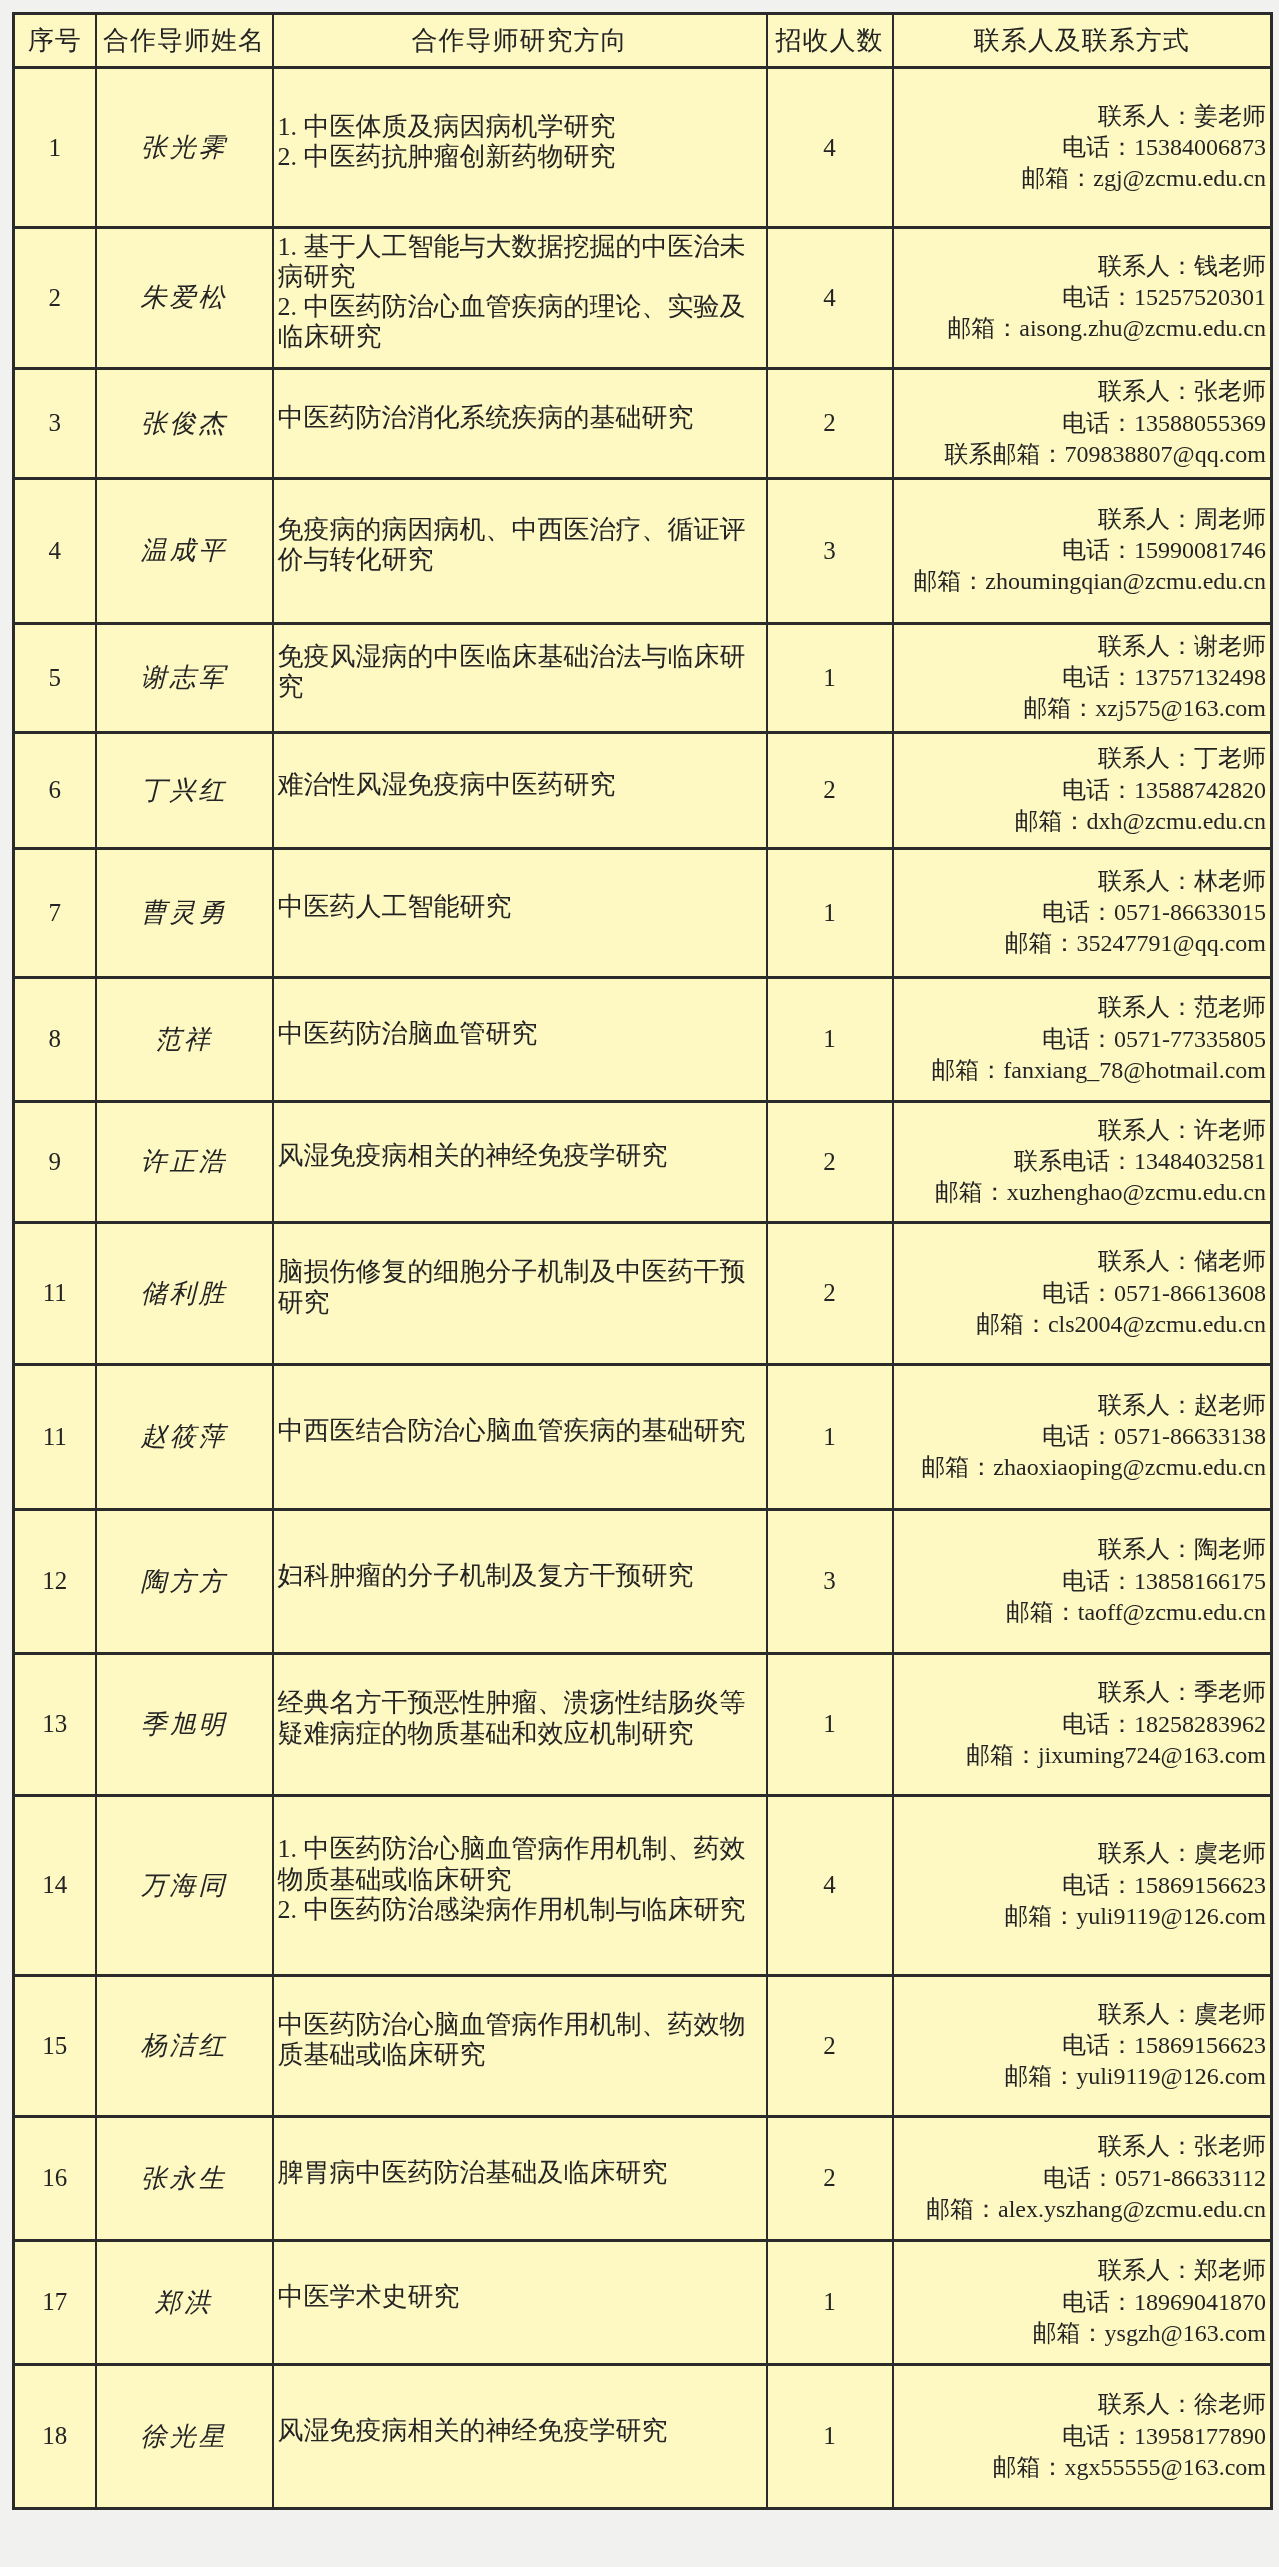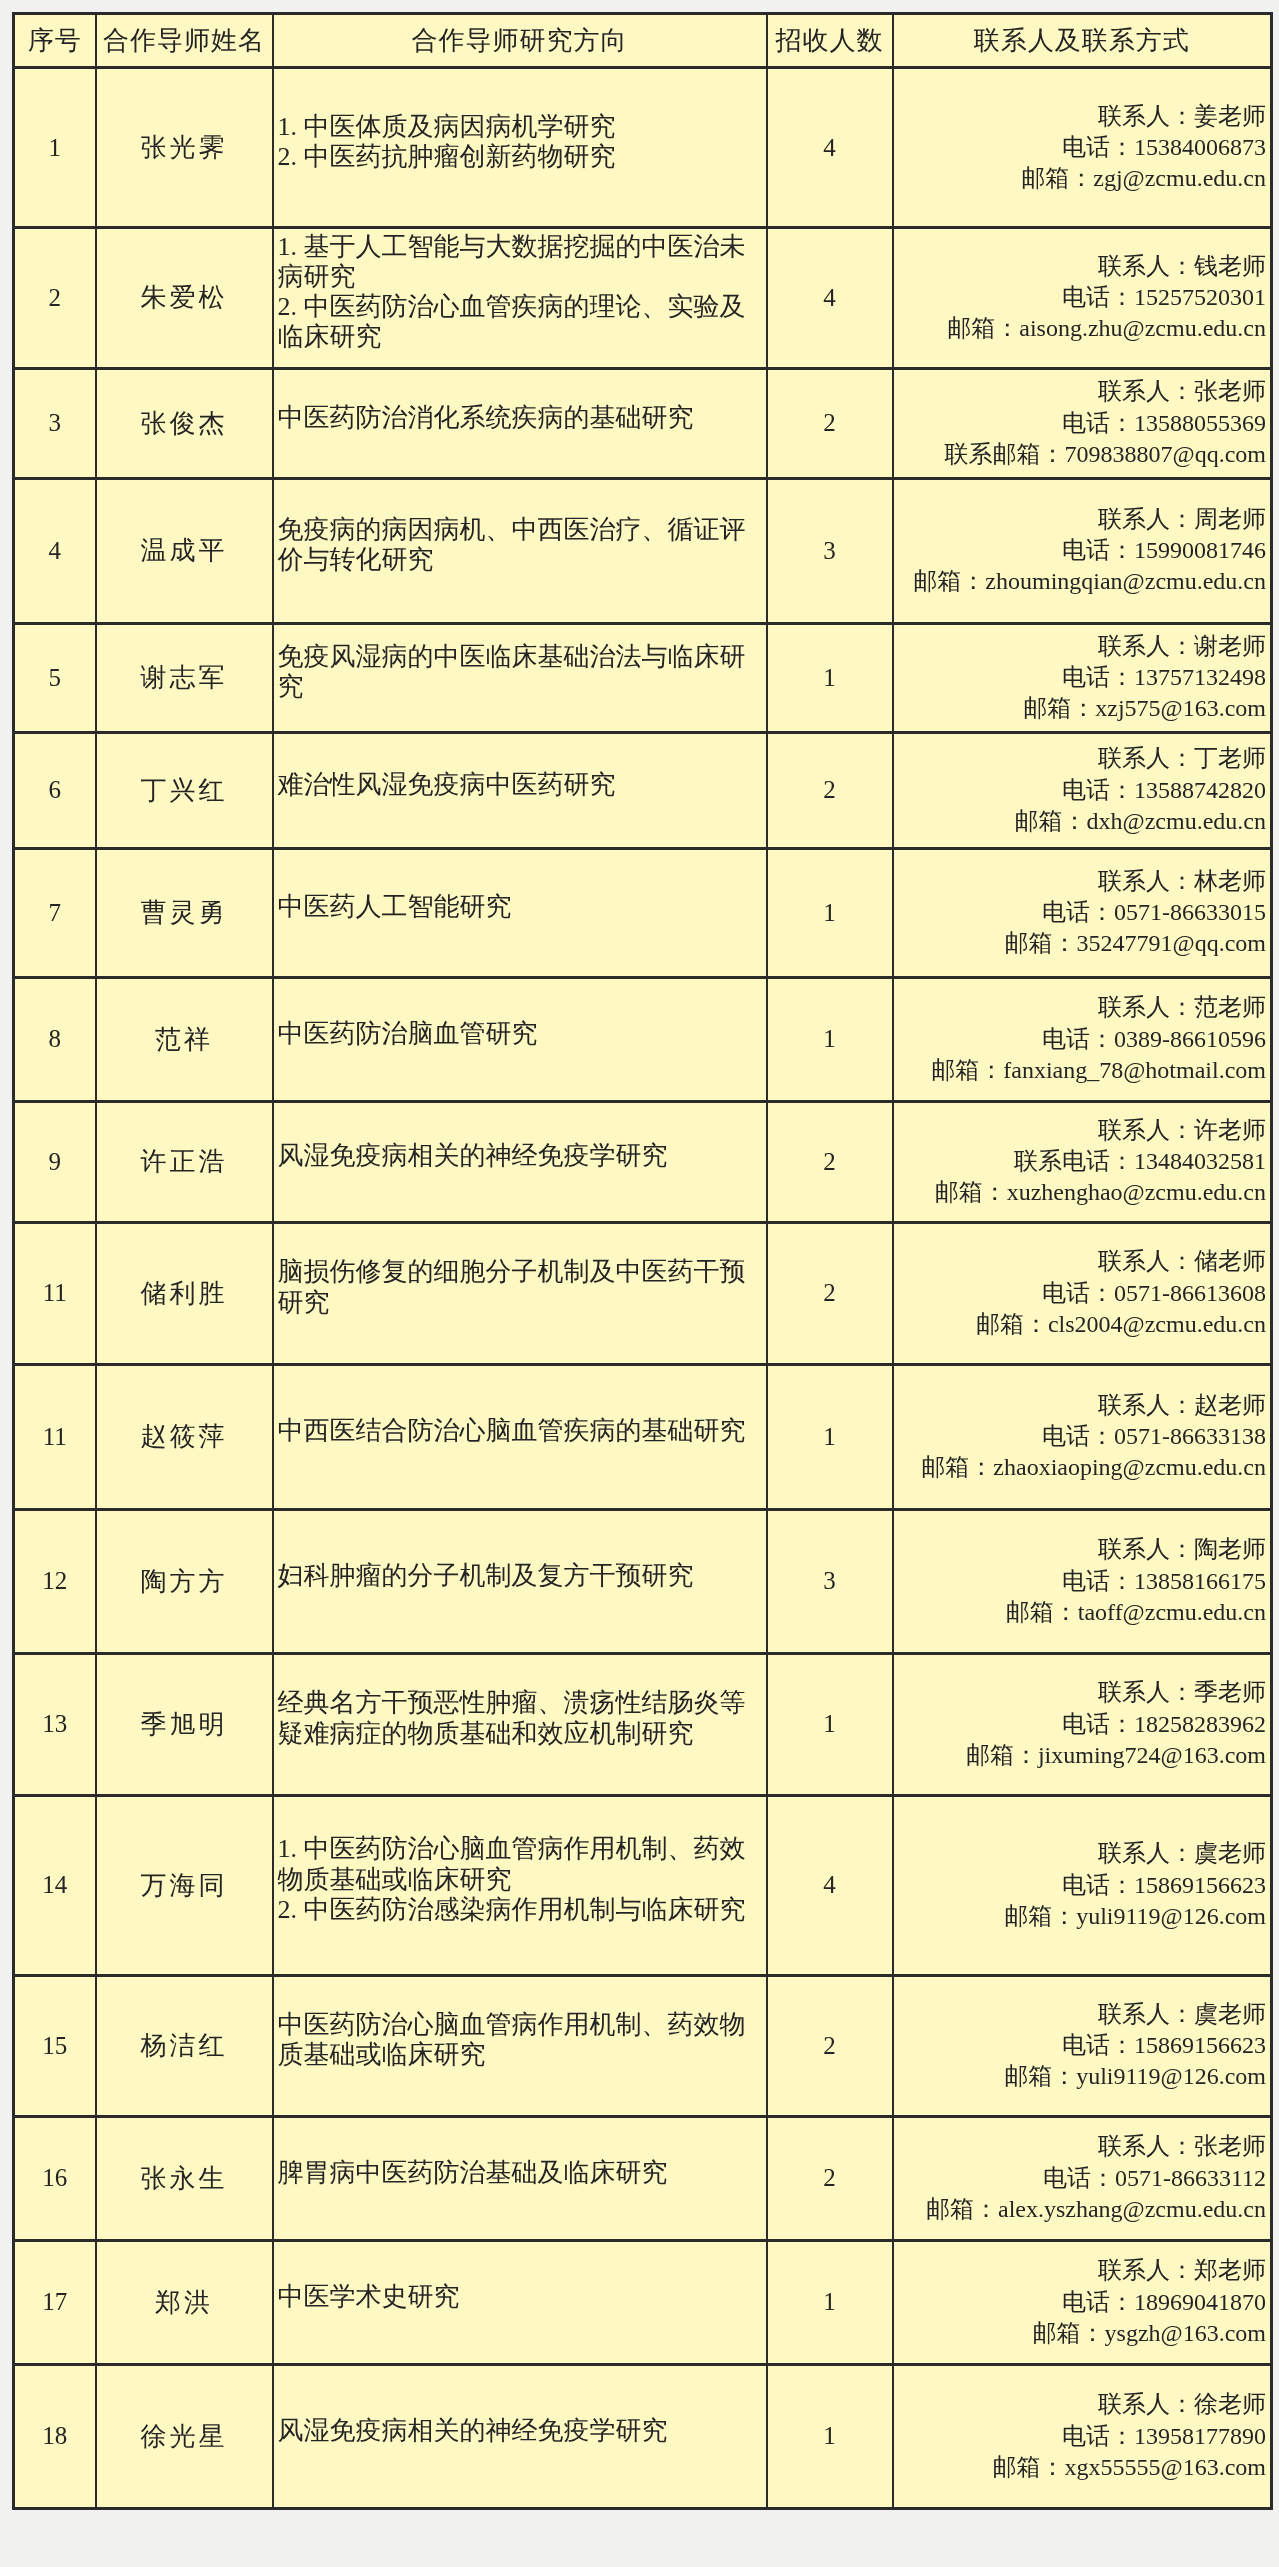--- a/index.html
+++ b/index.html
@@ -50,20 +50,21 @@
   td.c-no, td.c-quota {
     text-align: center;
     font-size: 25px;
     padding: 2px;
   }
   td.c-name {
     text-align: center;
     font-size: 26px;
     letter-spacing: 3px;
     padding: 2px;
+    font-style: italic;
   }
   td.c-dir {
     font-size: 26px;
     line-height: 1.16;
     text-align: left;
     padding: 3px 6px 14px 4px;
     white-space: pre-line;
   }
   td.c-contact {
     font-size: 24px;
@@ -158,21 +159,21 @@
     <td class="c-contact">联系人：林老师
 电话：0571-86633015
 邮箱：35247791@qq.com</td>
   </tr>
       <tr style="height: 124px;">
     <td class="c-no">8</td>
     <td class="c-name">范祥</td>
     <td class="c-dir">中医药防治脑血管研究</td>
     <td class="c-quota">1</td>
     <td class="c-contact">联系人：范老师
-电话：0389-86610596
+电话：0571-77335805
 邮箱：fanxiang_78@hotmail.com</td>
   </tr>
       <tr style="height: 121px;">
     <td class="c-no">9</td>
     <td class="c-name">许正浩</td>
     <td class="c-dir">风湿免疫病相关的神经免疫学研究</td>
     <td class="c-quota">2</td>
     <td class="c-contact">联系人：许老师
 联系电话：13484032581
 邮箱：xuzhenghao@zcmu.edu.cn</td>

